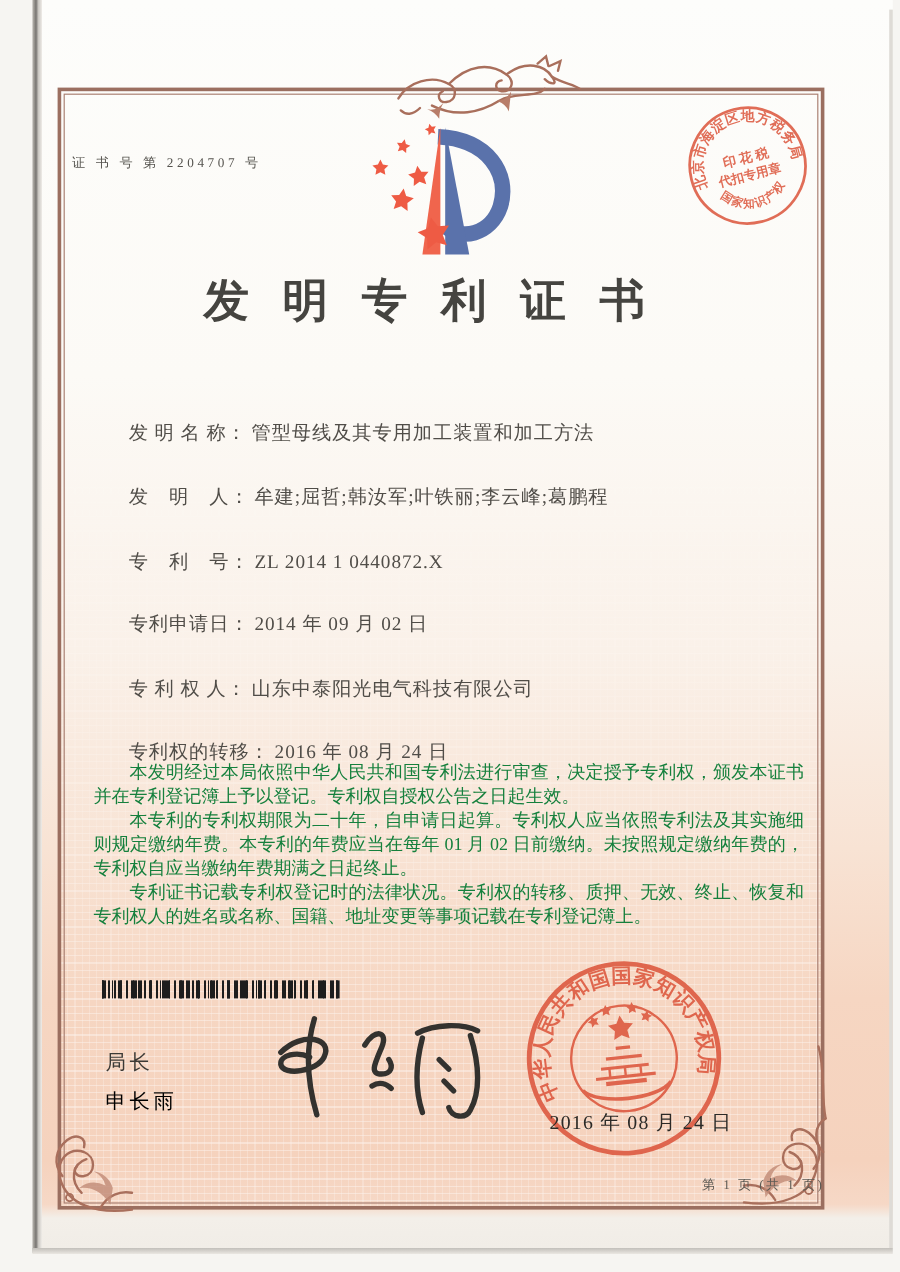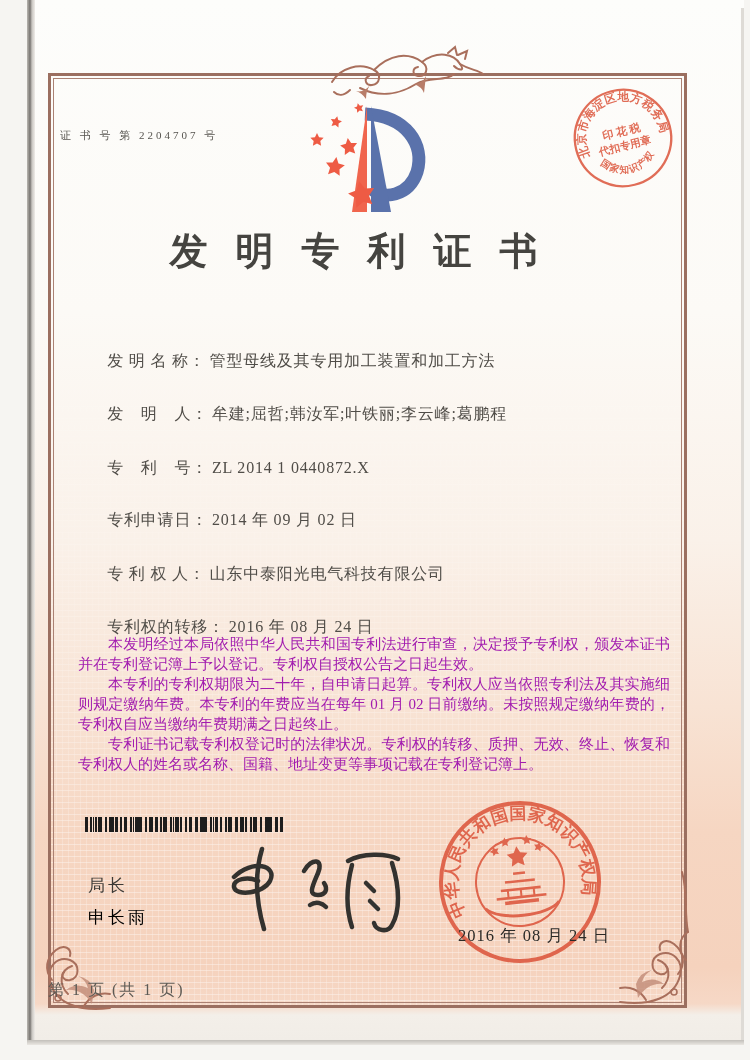--- a/index.html
+++ b/index.html
@@ -47,37 +47,37 @@
   }
   .fields{position:absolute;left:0;top:0;}
   .field-row{position:absolute;left:88px;width:590px;font-size:16px;color:#504d48;letter-spacing:.8px;white-space:pre;}
   .field-row:nth-child(1){top:333px;}
   .field-row:nth-child(2){top:386px;}
   .field-row:nth-child(3){top:440px;}
   .field-row:nth-child(4){top:492px;}
   .field-row:nth-child(5){top:546px;}
   .field-row:nth-child(6){top:599px;}
   .f-value{margin-left:4px;white-space:normal;}
-  .body-text{position:absolute;left:78px;top:634px;width:592px;color:#a21caf;}
+  .body-text{position:absolute;left:78px;top:634px;width:592px;color:#15803d;}
   .body-text p{margin:0;font-size:15px;line-height:20px;text-indent:2em;text-align:justify;}
   .barcode{
     position:absolute;left:85px;top:817px;width:198px;height:15px;
     background:
       repeating-linear-gradient(90deg,#1d1d1d 0 2px,transparent 2px 5px),
       repeating-linear-gradient(90deg,#1d1d1d 0 1px,transparent 1px 8px),
       repeating-linear-gradient(90deg,#1d1d1d 0 3px,transparent 3px 13px);
   }
   .signer-title{position:absolute;left:88px;top:874px;font-size:17px;letter-spacing:3px;color:#3c3a36;}
   .signer-name{position:absolute;left:88px;top:906px;font-size:17px;letter-spacing:3px;color:#000000;}
   .signature{position:absolute;left:200px;top:843px;}
   .seal{position:absolute;left:435px;top:797px;transform:rotate(-6deg);opacity:.9;}
   .seal-date{position:absolute;left:458px;top:925px;font-size:16.5px;letter-spacing:1px;color:#2b2a27;z-index:8;}
   .tax-stamp{position:absolute;left:570px;top:85px;transform:rotate(-14deg);opacity:.88;}
-  .footer{position:absolute;left:48px;top:980px;width:639px;text-align:left;
-    font-size:16px;letter-spacing:2px;color:#5d5a54;}
+  .footer{position:absolute;left:48px;top:980px;width:639px;text-align:right;
+    font-size:11px;letter-spacing:2px;color:#5d5a54;}
   .ornament-top{position:absolute;left:330px;top:44px;}
   .ornament-bl{position:absolute;left:38px;top:934px;}
   .ornament-br{position:absolute;left:612px;top:868px;transform:scaleX(-1);}
   svg text{font-family:"Liberation Serif","DejaVu Serif",serif;}
 </style>
 </head>
 <body>
 
 <div class="paper-bg"></div>
 <div class="texture"></div>

